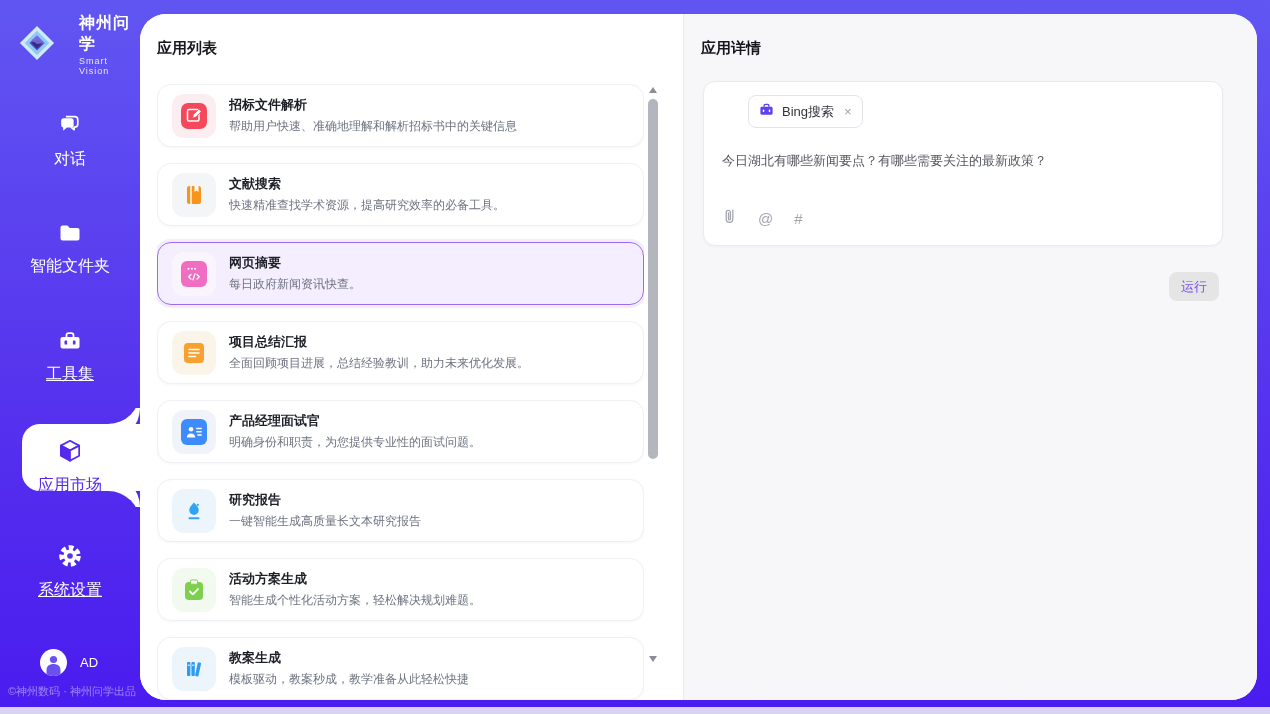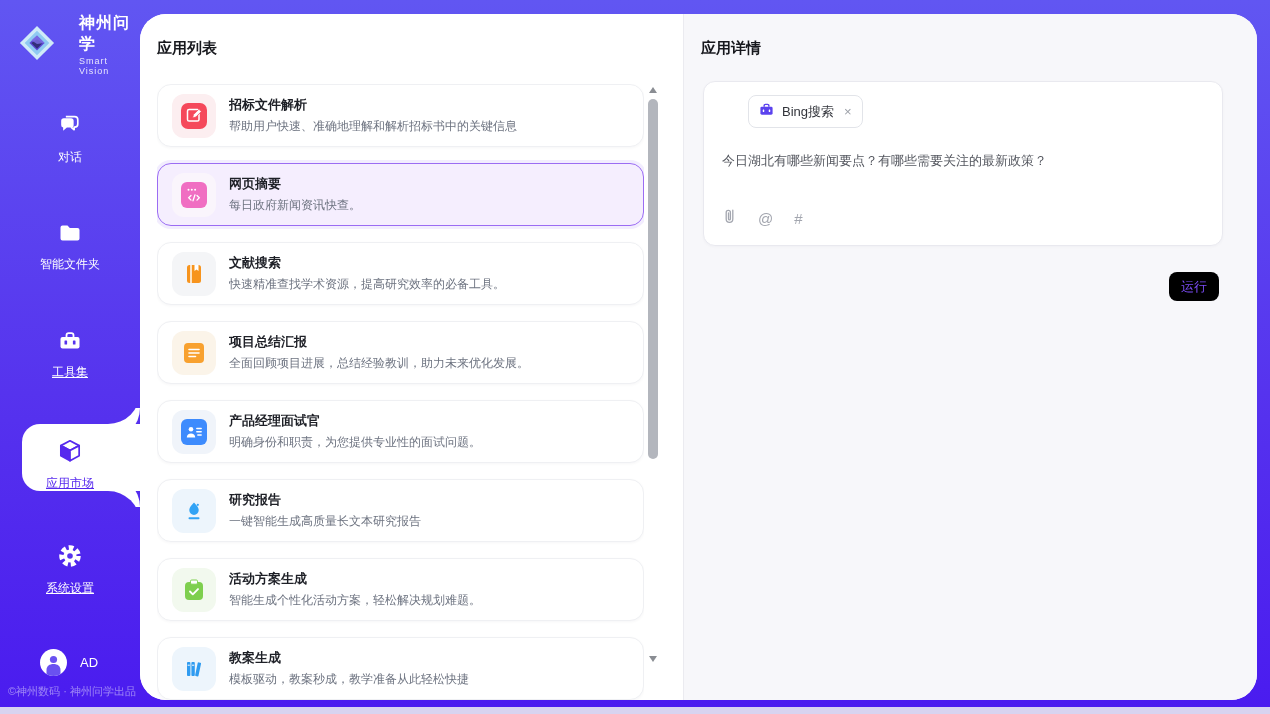--- a/index.html
+++ b/index.html
@@ -6,21 +6,21 @@
   html,body { width:1270px; height:714px; }
   body { font-family:"Liberation Sans","DejaVu Sans",sans-serif; overflow:hidden; }
   #app { position:relative; width:1270px; height:714px; background:linear-gradient(180deg,#6156F2 0%,#5633EE 55%,#4A1BEF 100%); overflow:hidden; }
 
   
   .sidebar { position:absolute; left:0; top:0; width:140px; height:714px; }
   .logo { position:absolute; left:18px; top:13px; display:flex; align-items:center; gap:23px; }
   .logo-text .cn { color:#fff; font-size:16px; font-weight:bold; letter-spacing:1px; }
   .logo-text .en { color:rgba(255,255,255,.85); font-size:9px; letter-spacing:1px; margin-top:1px; }
   .nav-item { position:absolute; left:0; width:140px; display:flex; flex-direction:column; align-items:center; gap:6px; cursor:pointer; }
-  .nav-item .lbl { color:#fff; font-size:12px; }
+  .nav-item .lbl { color:#fff; font-size:16px; }
   .nav-item .lbl.u { text-decoration:underline;text-align:center; }
   .nav-item.active .lbl { color:#5629EE; }
   .active-bubble { position:absolute; left:22px; top:424px; width:118px; height:67px; background:#fff; border-radius:18px 0 0 18px; }
   .active-bubble::before { content:""; position:absolute; right:0; top:-32px; width:32px; height:32px; border-bottom-right-radius:32px; box-shadow:0 16px 0 0 #fff; }
   .active-bubble::after  { content:""; position:absolute; right:0; bottom:-32px; width:32px; height:32px; border-top-right-radius:32px; box-shadow:0 -16px 0 0 #fff; }
   .user-row { position:absolute; left:40px; top:649px; display:flex; align-items:center; gap:13px; }
   .avatar { width:27px; height:27px; border-radius:50%; background:#fff; overflow:hidden; display:flex; align-items:flex-end; justify-content:center; }
   .user-name { color:#fff; font-size:13px; }
   .side-footer { position:absolute; left:8px; top:684px; width:132px; color:rgba(255,255,255,.45); font-size:11px; white-space:nowrap; }
 
@@ -47,21 +47,21 @@
 
   
   .detail-panel { position:relative; flex:1; background:#F7F7FA; border-left:1px solid #EBEBF0; }
   .query-card { position:absolute; left:19px; top:67px; width:520px; height:165px; background:#fff; border:1px solid #E9E9EF; border-radius:12px; box-shadow:0 1px 3px rgba(30,30,60,.03); }
   .tool-chip { position:absolute; left:16px; top:13px; height:33px; display:inline-flex; align-items:center; gap:8px; background:#fff; border:1px solid #E2E4E9; border-radius:8px; padding:0 10px;margin-left:28px; }
   .tool-chip .chip-lbl { font-size:13px; color:#32343B; }
   .tool-chip .chip-x { font-size:13px; color:#9CA0A8; cursor:pointer; padding-left:2px; }
   .query-text { position:absolute; left:18px; top:70px; right:18px; font-size:13px; color:#54575F; }
   .card-tools { position:absolute; left:18px; bottom:16px; display:flex; align-items:center; gap:21px; color:#A3A6AF; }
   .card-tools .t-txt { font-size:15px; line-height:16px; cursor:pointer; }
-  .run-btn { position:absolute; right:38px; top:258px; width:50px; height:29px; background:#000000; color:#7C4DF8; font-size:13px; border:none; border-radius:8px; cursor:pointer; display:flex; align-items:center; justify-content:center; }
+  .run-btn { position:absolute; right:38px; top:258px; width:50px; height:29px; background:#e5e5e5; color:#7C4DF8; font-size:13px; border:none; border-radius:8px; cursor:pointer; display:flex; align-items:center; justify-content:center; }
 </style>
 </head>
 <body>
 
 <div id="app">
 
   <div class="sidebar">
     <div class="logo">
       <span>
         <svg width="38" height="38" viewBox="0 0 40 40">
@@ -143,46 +143,46 @@
                 <rect width="26" height="26" rx="7" fill="#F5495B"></rect>
                 <rect x="6.5" y="6.5" width="11.5" height="11.5" rx="1.6" fill="none" stroke="#fff" stroke-width="1.5"></rect>
                 <path d="M11.5 15l1-3.4 5.4-5.4 2.4 2.4-5.4 5.4z" fill="#fff" stroke="#F5495B" stroke-width="0.8"></path>
               </svg>
             </div>
             <div class="app-txt">
               <div class="app-name">招标文件解析</div>
               <div class="app-desc">帮助用户快速、准确地理解和解析招标书中的关键信息</div>
             </div>
           </div>
+          <div class="app-card">
+            <div class="app-ic-wrap" style="background: rgb(244, 245, 247);">
+              <svg width="26" height="26" viewBox="0 0 26 26">
+                <path d="M6 6.5A2.5 2.5 0 018.5 4h9A2.5 2.5 0 0120 6.5v13a2.5 2.5 0 01-2.5 2.5h-9A2.5 2.5 0 016 19.5z" fill="#F7941D"></path>
+                <rect x="9.2" y="4" width="1.6" height="18" fill="#fff" opacity="0.9"></rect>
+                <path d="M13.5 4h4v6l-2-1.6L13.5 10z" fill="#fff"></path>
+              </svg>
+            </div>
+            <div class="app-txt">
+              <div class="app-name">文献搜索</div>
+              <div class="app-desc">快速精准查找学术资源，提高研究效率的必备工具。</div>
+            </div>
+          </div>
           <div class="app-card selected">
             <div class="app-ic-wrap" style="background: rgb(250, 245, 252);">
               <svg width="26" height="26" viewBox="0 0 26 26">
                 <rect width="26" height="26" rx="6" fill="#F06EC2"></rect>
                 <circle cx="7.5" cy="7.8" r="1" fill="#fff"></circle>
                 <circle cx="10.8" cy="7.8" r="1" fill="#fff"></circle>
                 <circle cx="14.1" cy="7.8" r="1" fill="#fff"></circle>
                 <path d="M10 13.5l-2.3 2.3L10 18.1M16 13.5l2.3 2.3L16 18.1M14 12.8l-2 6" stroke="#fff" stroke-width="1.3" fill="none" stroke-linecap="round"></path>
               </svg>
             </div>
             <div class="app-txt">
               <div class="app-name">网页摘要</div>
               <div class="app-desc">每日政府新闻资讯快查。</div>
-            </div>
-          </div>
-          <div class="app-card">
-            <div class="app-ic-wrap" style="background: rgb(244, 245, 247);">
-              <svg width="26" height="26" viewBox="0 0 26 26">
-                <path d="M6 6.5A2.5 2.5 0 018.5 4h9A2.5 2.5 0 0120 6.5v13a2.5 2.5 0 01-2.5 2.5h-9A2.5 2.5 0 016 19.5z" fill="#F7941D"></path>
-                <rect x="9.2" y="4" width="1.6" height="18" fill="#fff" opacity="0.9"></rect>
-                <path d="M13.5 4h4v6l-2-1.6L13.5 10z" fill="#fff"></path>
-              </svg>
-            </div>
-            <div class="app-txt">
-              <div class="app-name">文献搜索</div>
-              <div class="app-desc">快速精准查找学术资源，提高研究效率的必备工具。</div>
             </div>
           </div>
           <div class="app-card">
             <div class="app-ic-wrap" style="background: rgb(251, 244, 233);">
               <svg width="26" height="26" viewBox="0 0 26 26">
                 <rect x="3" y="3" width="20" height="20" rx="4" fill="#F8A12F"></rect>
                 <path d="M8 9.5h10M8 13h10M8 16.5h6.5" stroke="#fff" stroke-width="1.6" stroke-linecap="round"></path>
               </svg>
             </div>
             <div class="app-txt">

